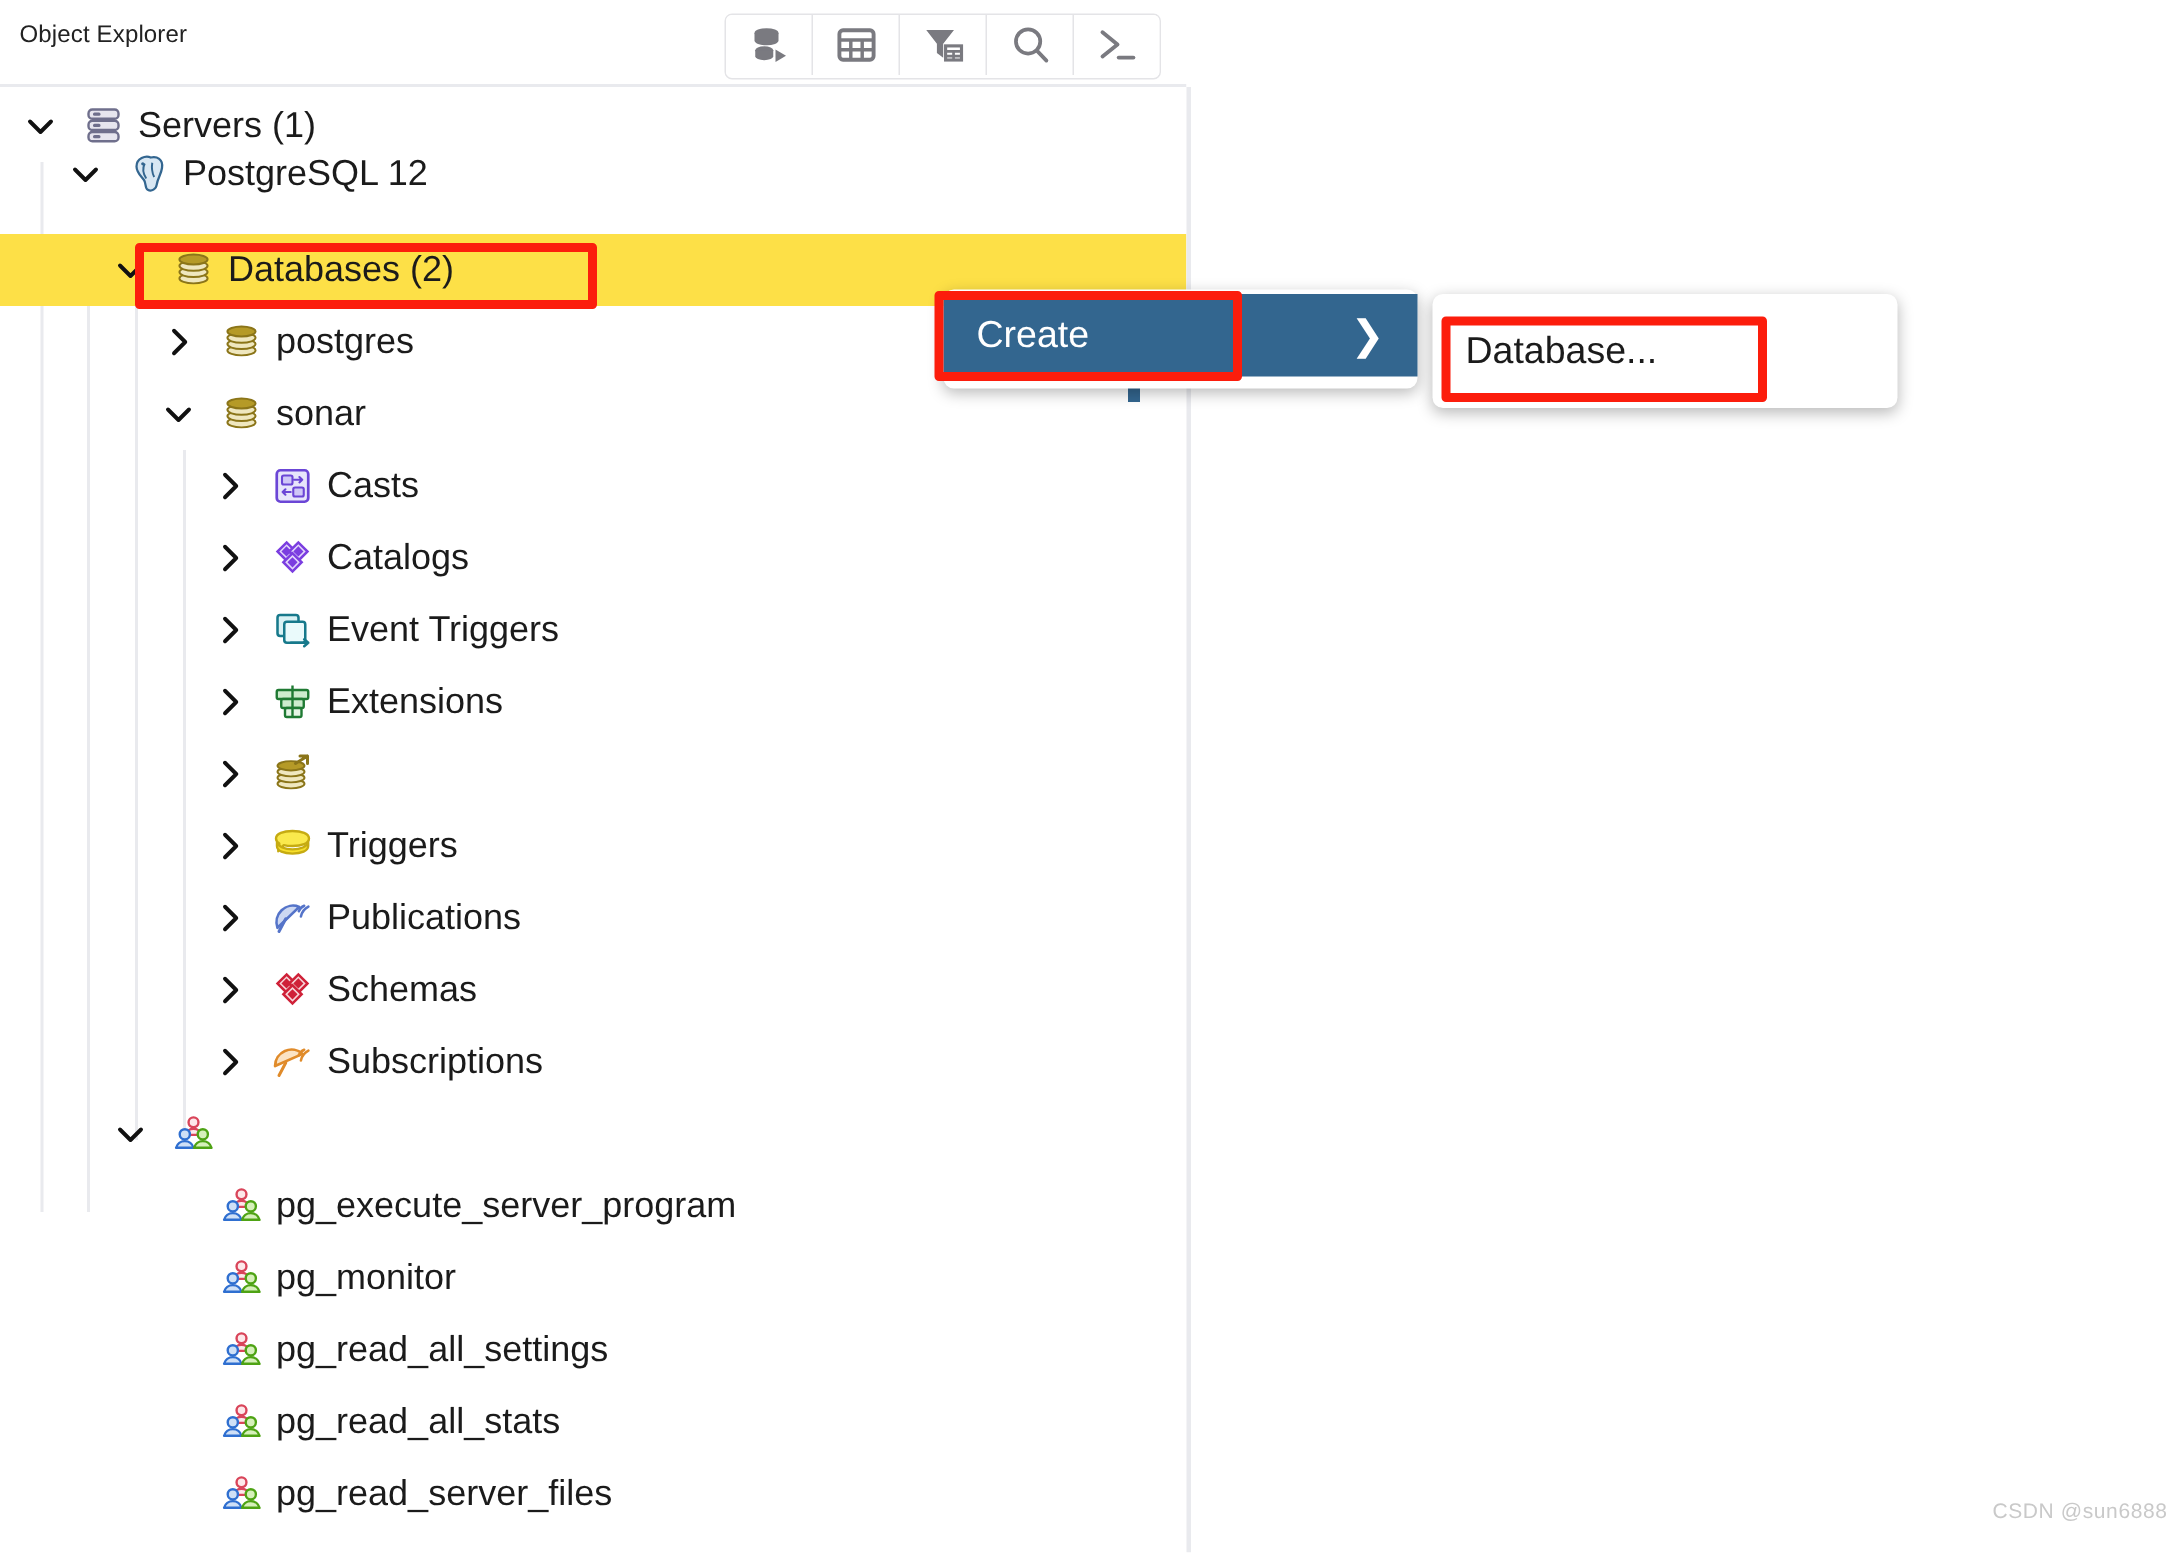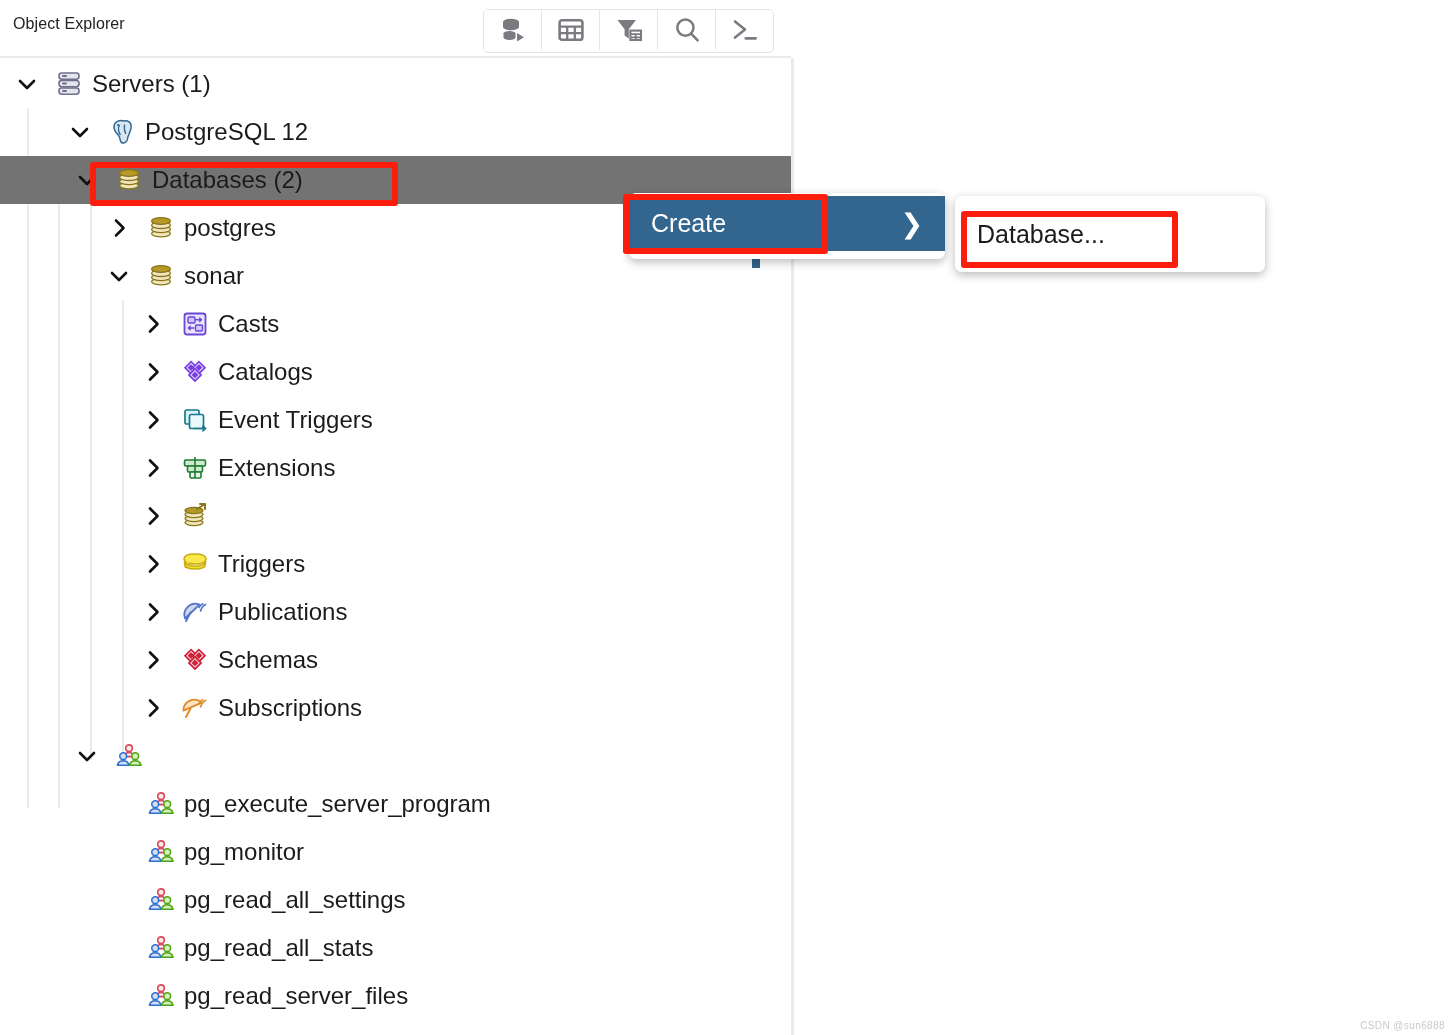--- a/index.html
+++ b/index.html
@@ -75,21 +75,21 @@
     position: absolute;
     width: 2px;
     background: #e9eaee;
   }
   .row {
     position: absolute;
     left: 0; width: 791px; height: 48px;
     display: flex; align-items: center;
     white-space: nowrap;
   }
-  .row.selected { background: #737373; }
+  .row.selected { background: #fde047; }
   .row .caret {
     position: absolute;
     width: 26px; height: 26px;
     display: flex; align-items: center; justify-content: center;
     cursor: pointer;
   }
   .row .ico {
     position: absolute;
     width: 30px; height: 30px;
     display: flex; align-items: center; justify-content: center;
@@ -152,22 +152,22 @@
     border-radius: 3px;
     box-sizing: border-box;
     pointer-events: none;
   }
   #redbox-databases { left: 90px; top: 162px; width: 308px; height: 44px; }
   #redbox-create    { left: 623px; top: 194px; width: 205px; height: 60px; }
   #redbox-database  { left: 961px; top: 211px; width: 217px; height: 57px; }
 
   
   #watermark {
-    position: absolute; right: 8px; bottom: 4px;
-    font-size: 10px; color: #c9c9c9;
+    position: absolute; right: 8px; bottom: 20px;
+    font-size: 14px; color: #c9c9c9;
     letter-spacing: .4px;
   }
 </style>
 </head>
 <body>
 
 <div id="app">
 
   <div id="left-panel">
 
@@ -250,21 +250,21 @@
                 <rect x="5" y="4" width="20" height="6.2" rx="2.6" fill="#e6e5ee" stroke="#6f6f8c" stroke-width="1.6"></rect>
                 <rect x="8" y="6" width="5" height="2.1" rx="1" fill="#6f6f8c"></rect>
                 <rect x="5" y="11.5" width="20" height="6.2" rx="2.6" fill="#e6e5ee" stroke="#6f6f8c" stroke-width="1.6"></rect>
                 <rect x="8" y="13.5" width="5" height="2.1" rx="1" fill="#6f6f8c"></rect>
                 <rect x="5" y="19" width="20" height="6.2" rx="2.6" fill="#e6e5ee" stroke="#6f6f8c" stroke-width="1.6"></rect>
                 <rect x="8" y="21" width="5" height="2.1" rx="1" fill="#6f6f8c"></rect>
               </svg>
             </span>
             <span class="lbl" style="left: 92px;">Servers (1)</span>
           </div>
-          <div class="row" style="top: 48px; margin-left: 23px;">
+          <div class="row" style="top: 32px;">
             <span class="caret" style="left: 44px; top: 11px;">
               <svg width="24" height="24" viewBox="0 0 24 24">
                 <path d="M5 9 L12 16 L19 9" fill="none" stroke="#111111" stroke-width="2.6" stroke-linecap="round" stroke-linejoin="round"></path>
               </svg>
             </span>
             <span class="ico" style="left: 84px; top: 9px;">
               <svg width="30" height="30" viewBox="0 0 30 30">
                 <path d="M7 10 C7 4.5 13 2.5 16.5 4 C20.5 3 25 5 24 11 C23.4 15.5 21 18 20.5 22 C20.2 25 17 27 14.5 25.5 C12.5 24.4 13.5 21 12 19 C10 16.4 7 14 7 10 Z" fill="#d8e7f3" stroke="#336690" stroke-width="1.5" stroke-linejoin="round"></path>
                 <path d="M12.5 8 C11 11 11.5 15 13.5 18" fill="none" stroke="#336690" stroke-width="1.3"></path>
                 <path d="M17.5 7.5 C17 11 17.5 14.5 18.8 17" fill="none" stroke="#336690" stroke-width="1.3"></path>

